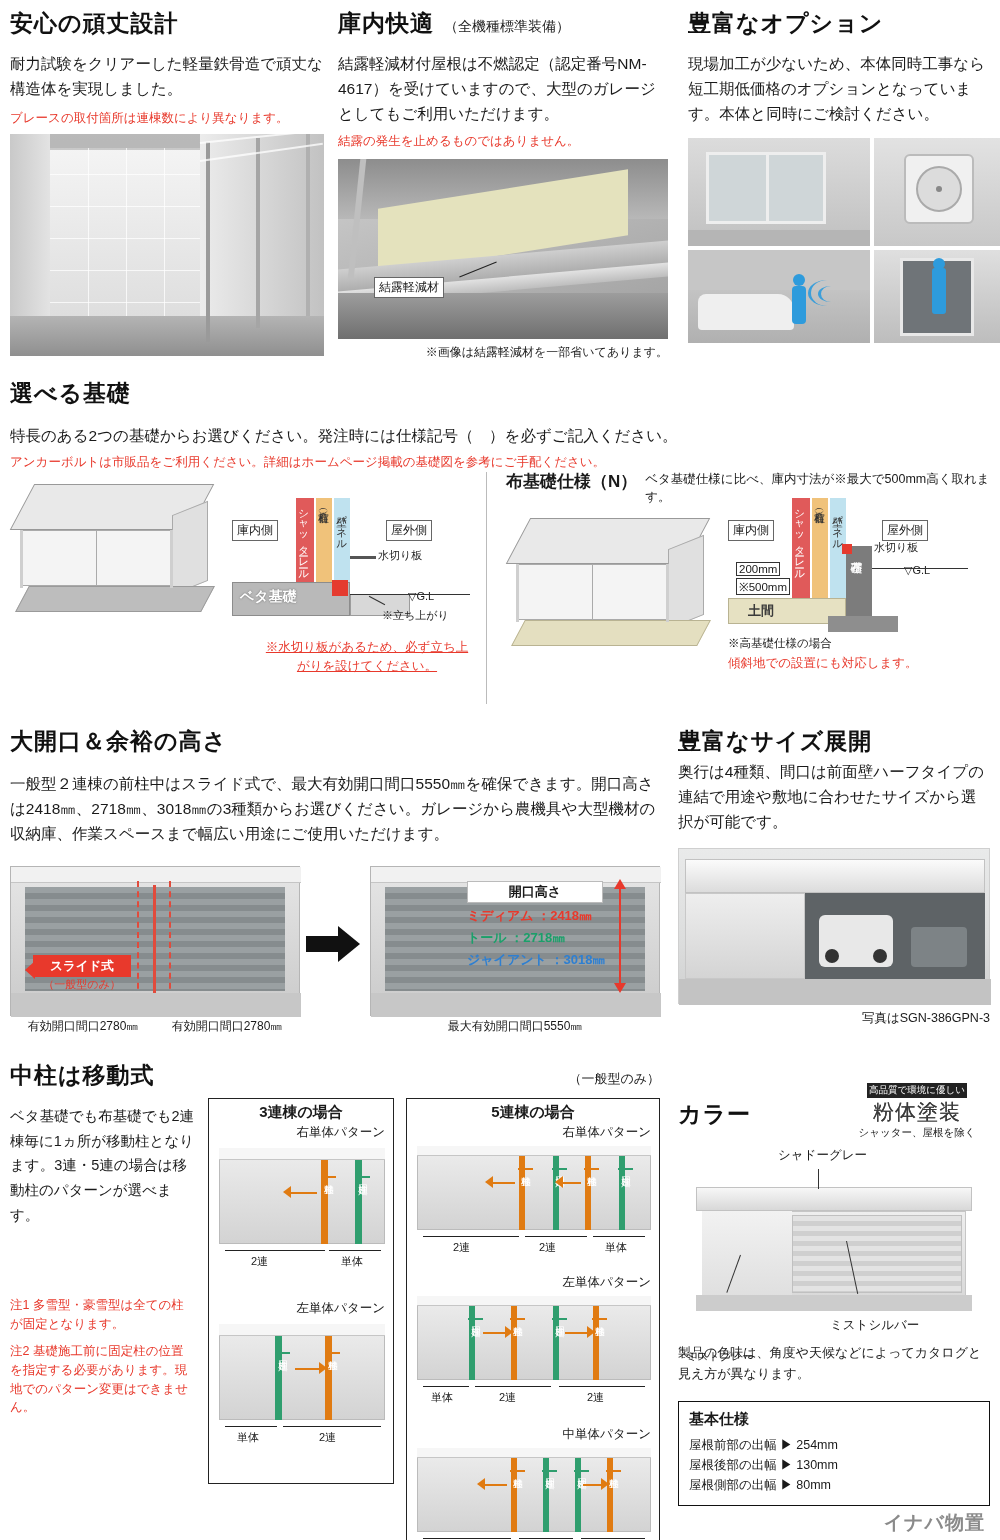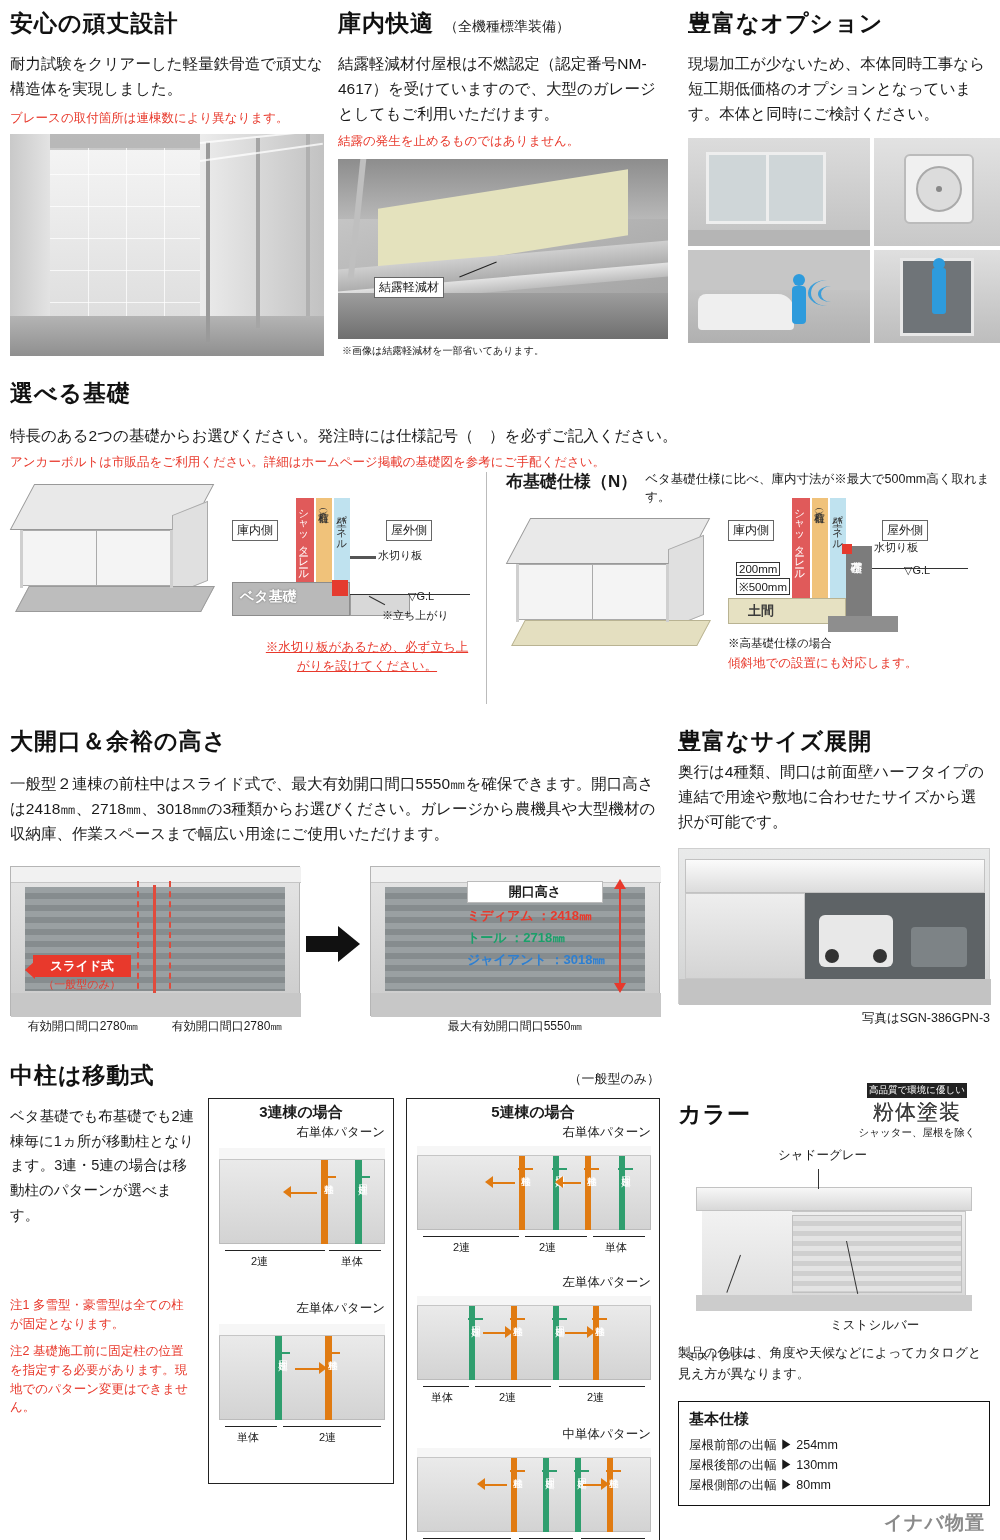--- a/index.html
+++ b/index.html
@@ -12,21 +12,21 @@
     overflow:hidden;
   }
   .page { position:relative; width:1000px; height:1540px; }
 
   h2.sec-title {
     font-size:23px; font-weight:bold; margin:0; letter-spacing:1px;
     color:#111;
   }
   .body-text { font-size:15.5px; line-height:1.62; margin:0; }
   .note-red { color:#e8392c; font-size:12.5px; line-height:1.5; margin:0; }
-  .small-note { font-size:10px; line-height:1.45; }
+  .small-note { font-size:12px; line-height:1.45;text-align:right; }
 
   
   .top-row { position:absolute; left:10px; top:8px; width:980px; height:360px; }
   .col-a { position:absolute; left:0; top:0; width:314px; }
   .col-b { position:absolute; left:328px; top:0; width:330px; }
   .col-c { position:absolute; left:678px; top:0; width:312px; }
 
   .title-line { display:flex; align-items:baseline; gap:10px; }
   .title-sub { font-size:14px; color:#222; }
 

